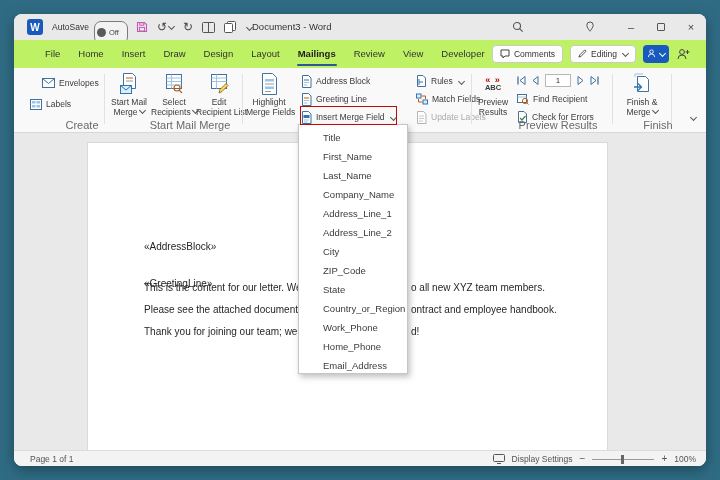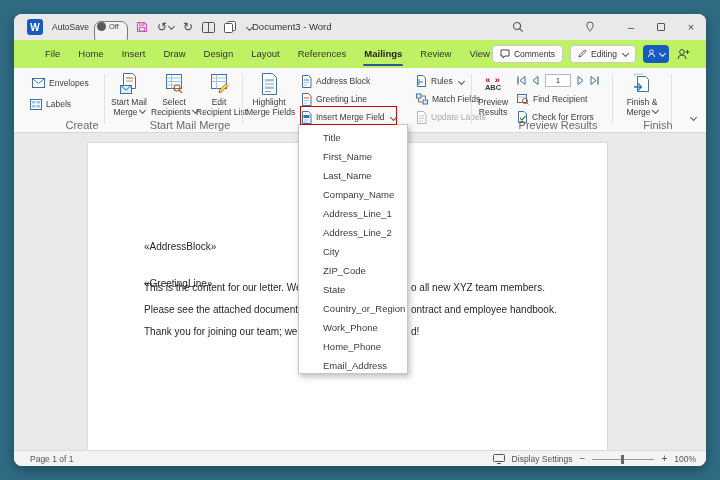--- a/index.html
+++ b/index.html
@@ -13,21 +13,21 @@
 
   
   .titlebar { position:absolute; left:0; top:0; width:100%; height:26px;
     background:#e9e9e9; display:flex; align-items:center; }
   .word-logo { position:absolute; left:13px; top:5px; width:16px; height:16px;
     background:#185abd; border-radius:3px; color:#fff; font-size:10px; font-weight:bold;
     display:flex; align-items:center; justify-content:center; }
   .autosave-label { position:absolute; left:38px; top:8px; font-size:8.5px; color:#333; }
   .toggle { position:absolute; left:80px; top:7px; width:34px; height:23px;
     border:1px solid #7a7a7a; border-radius:7px; background:#f2f2f2;
-    display:flex; align-items:flex-start; }
+    display:flex; align-items:center; }
   .toggle .knob { width:9px; height:9px; border-radius:50%; background:#5a5a5a; margin-left:2px; }
   .toggle .state { font-size:7.5px; color:#444; margin-left:3px; }
   .qat { position:absolute; left:122px; top:4px; display:flex; align-items:center; gap:9px; height:18px; }
   .qat .glyph { font-size:12px; color:#444; line-height:18px; }
   .chev { display:inline-block; width:5px; height:5px; border-right:1px solid #555;
     border-bottom:1px solid #555; transform:rotate(45deg); margin-left:2px; vertical-align:2px; }
   .doc-title { position:absolute; left:238px; top:7px; font-size:9.5px; color:#333; }
   .tb-icon { position:absolute; top:5px; width:16px; height:16px; display:flex;
     align-items:center; justify-content:center; color:#555; }
   .win-btn { position:absolute; top:0; width:30px; height:26px; display:flex;
@@ -164,21 +164,20 @@
         <div class="tab"><span>Home</span></div>
 
         <div class="tab"><span>Insert</span></div>
 
         <div class="tab"><span>Draw</span></div>
 
         <div class="tab"><span>Design</span></div>
 
         <div class="tab"><span>Layout</span></div>
 
-        <div class="tab"><span>References</span></div>
 
         <div class="tab active"><span>Mailings</span></div>
 
         <div class="tab"><span>Review</span></div>
 
         <div class="tab"><span>View</span></div>
 
         <div class="tab"><span>Developer</span></div>
 
         <div class="tab"><span>Help</span></div>
@@ -211,21 +210,21 @@
             <line x1="11.5" y1="2" x2="11.5" y2="6" stroke="#444" stroke-width="1"></line>
             <line x1="9.5" y1="4" x2="13.5" y2="4" stroke="#444" stroke-width="1"></line>
           </svg>
       </span>
     </div>
   </div>
 
   <div class="ribbon">
 
     <div class="group" style="left:14px; width:76px;">
-      <div class="small-btn" style="left:4px; top:7px;">
+      <div class="small-btn" style="left:14px; top:7px;">
         <svg width="13" height="10" viewBox="0 0 13 10">
             <rect x="0.5" y="0.5" width="12" height="9" fill="#fff" stroke="#41719c" stroke-width="1"></rect>
             <path d="M0.5 0.5 L6.5 5.5 L12.5 0.5" fill="none" stroke="#41719c" stroke-width="1"></path>
           </svg>
         <span>Envelopes</span>
       </div>
       <div class="small-btn" style="left:2px; top:28px;">
         <svg width="12" height="11" viewBox="0 0 12 11">
             <rect x="0.5" y="0.5" width="11" height="10" fill="#fff" stroke="#41719c" stroke-width="1"></rect>
             <rect x="2" y="2" width="3.5" height="2.5" fill="#9dc3e6"></rect>

